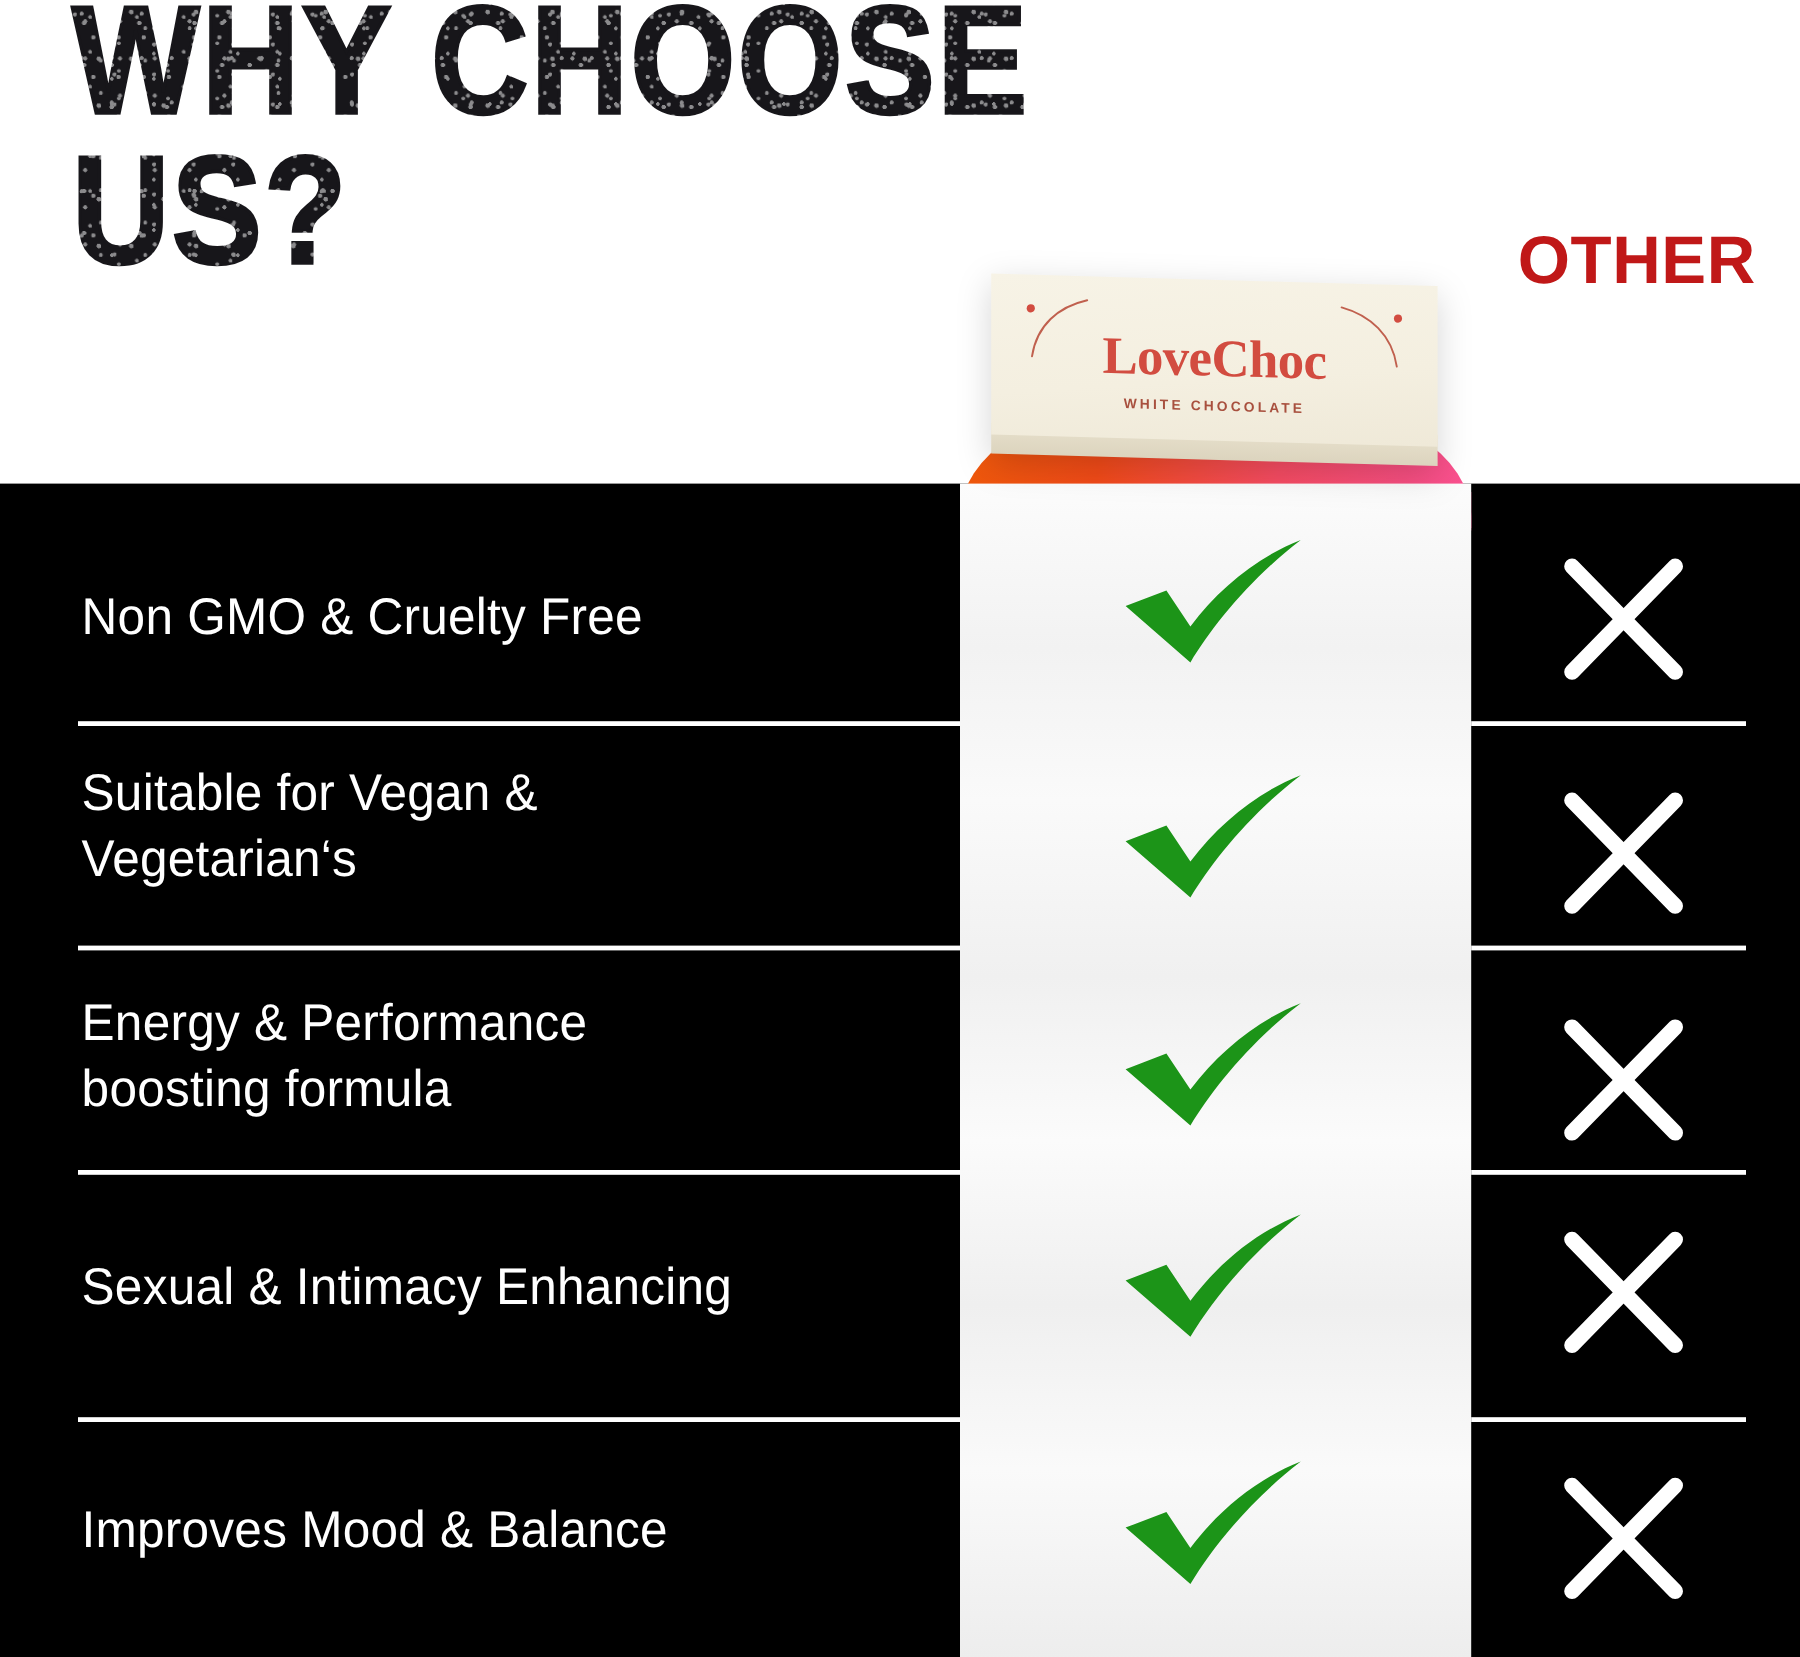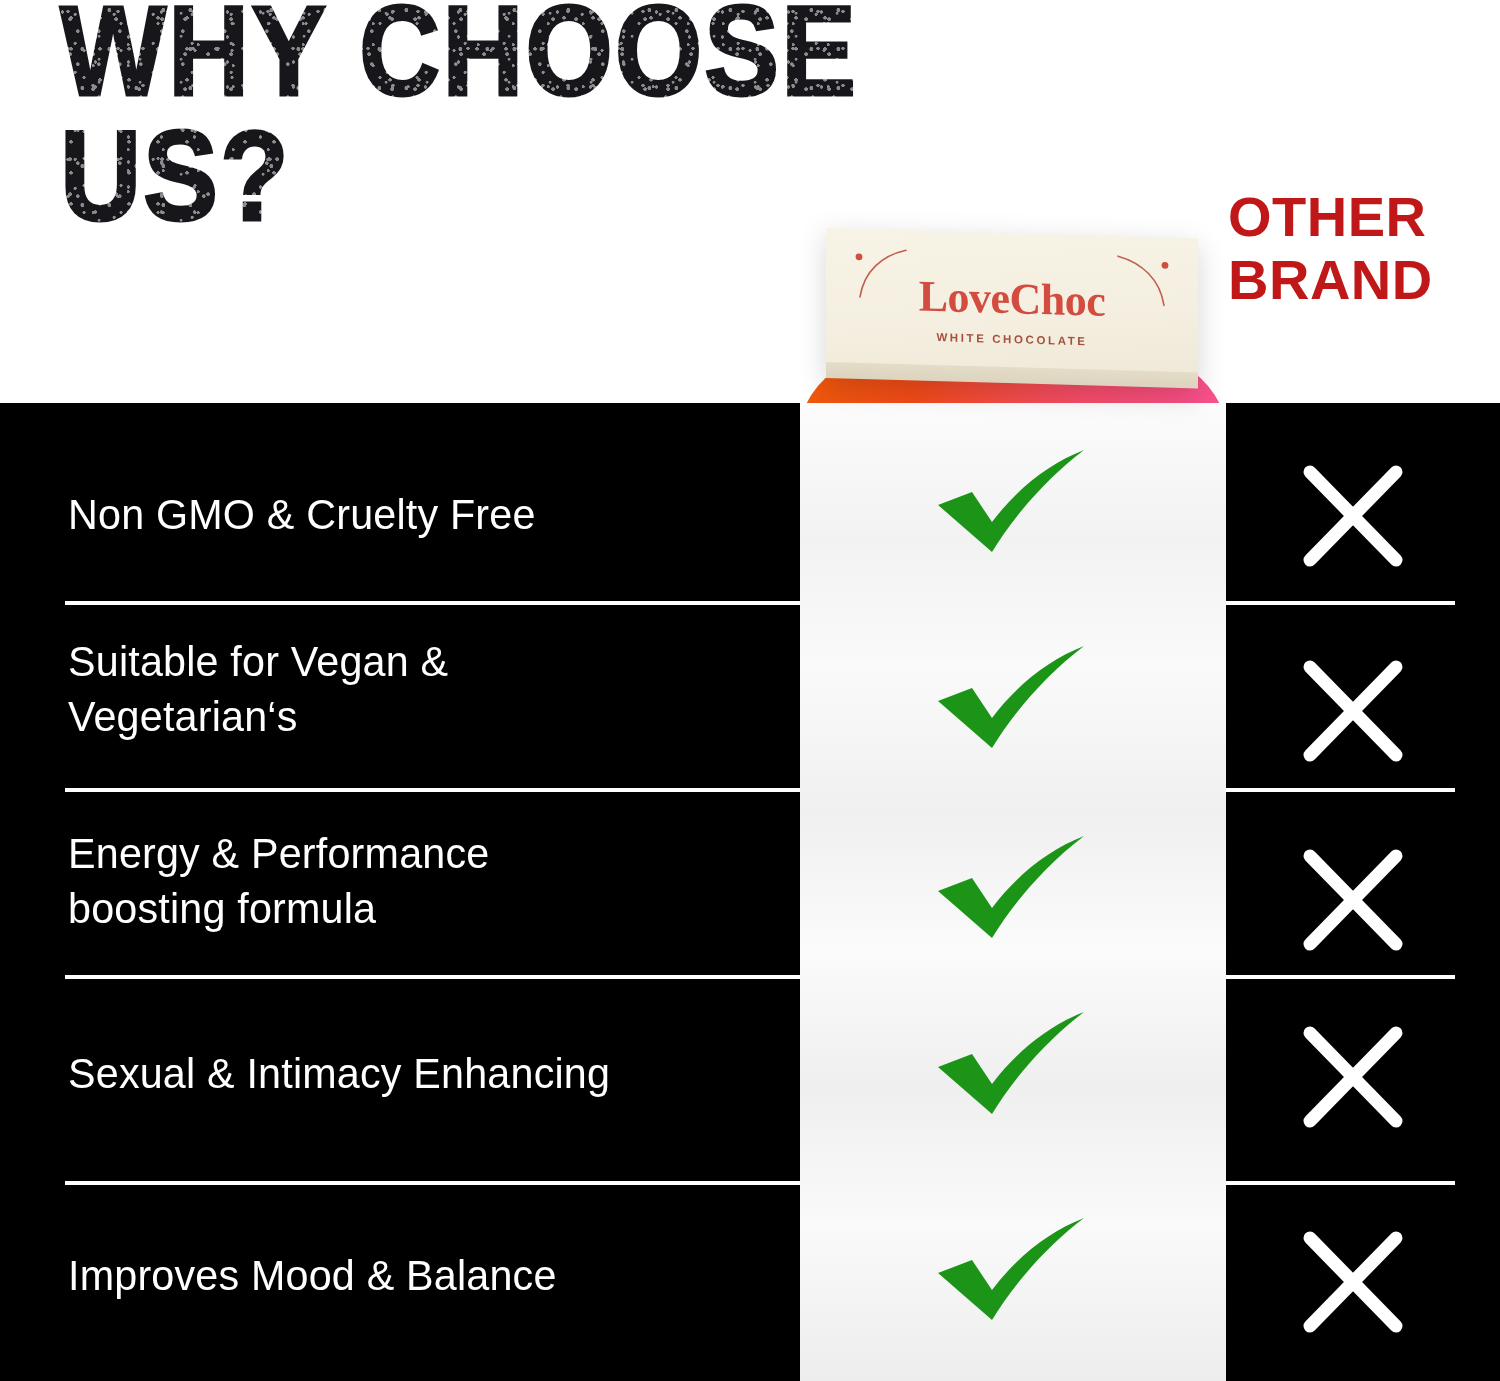--- a/index.html
+++ b/index.html
@@ -57,21 +57,21 @@
     background-size: 29px 31px, 37px 27px, 23px 35px, 41px 23px, 27px 39px,
                      33px 25px, 21px 33px, 39px 29px, 25px 37px, 35px 21px;
   }
 
   
   .other-brand {
     position: absolute;
     left: 1228px;
     top: 186px;
     width: 272px;
-    text-align: left;
+    text-align: center;
     color: #C01818;
     font-weight: bold;
     font-size: 56px;
     line-height: 1.12;
     letter-spacing: 0.5px;
   }
   .other-brand span { display: block; }
 
   
   .arch {
@@ -232,21 +232,20 @@
 <div id="page">
 
   <div class="headline">
     <span class="hl-line">WHY CHOOSE</span>
     <span class="hl-line">US?</span>
   </div>
   <div class="grain"></div>
 
   <div class="other-brand">
     <span>OTHER</span>
-    <span>BRAND</span>
   </div>
 
   <div class="arch"></div>
   <div class="arch-clip"></div>
 
   <div class="package">
     <div class="pkg-bottom"></div>
     <div class="pkg-face"></div>
     <div class="pkg-inner">
       <span class="flourish left">

